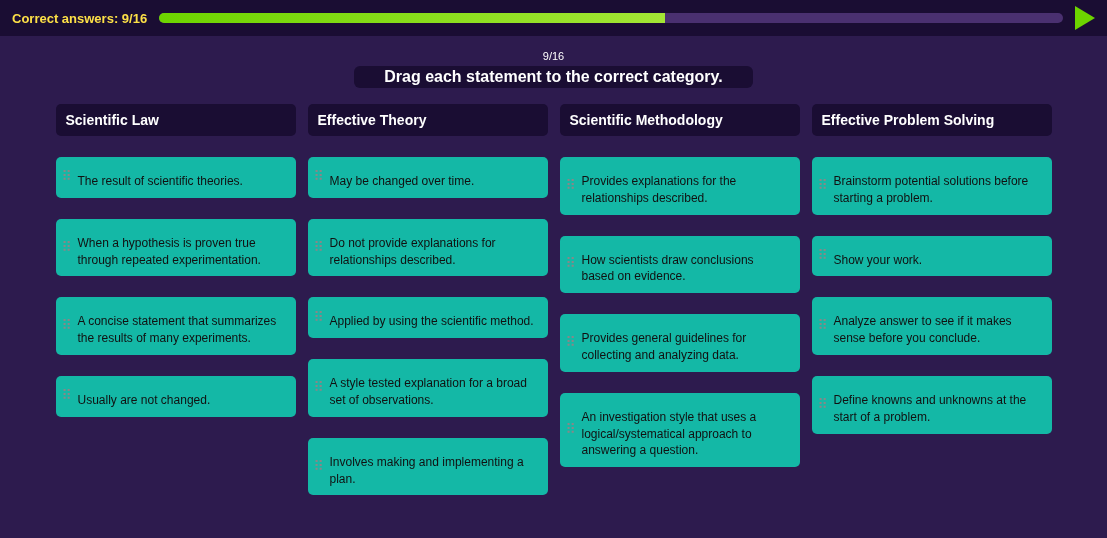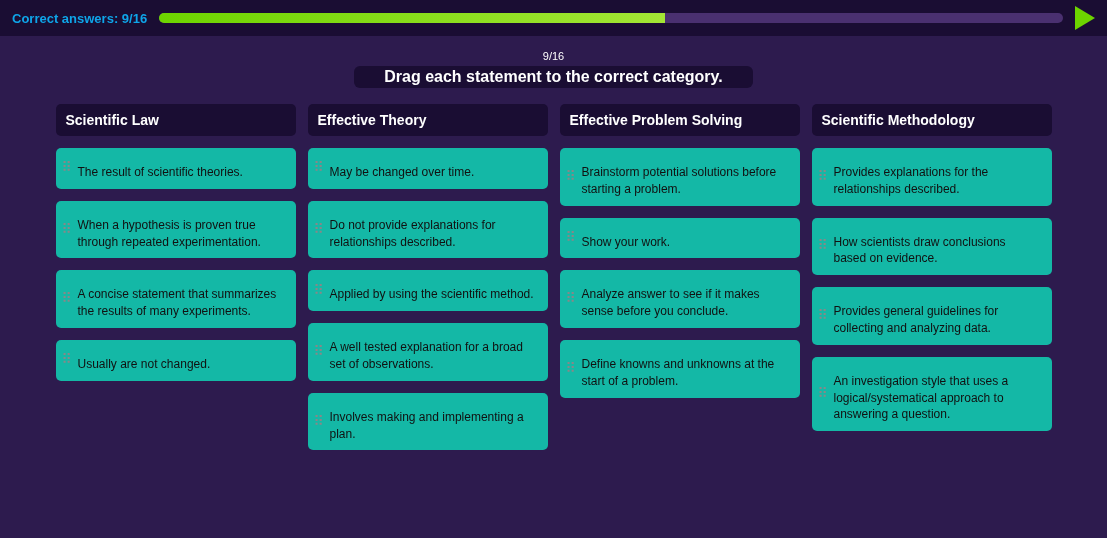--- a/index.html
+++ b/index.html
@@ -14,21 +14,21 @@
 
     .top-bar {
       background: #1a0d33;
       padding: 6px 12px;
       display: flex;
       align-items: center;
       justify-content: space-between;
     }
 
     .correct-answers {
-      color: #0ea5e9;
+      color: #fde047;
       font-size: 13px;
       font-weight: bold;
     }
 
     .progress-bar-container {
       flex: 1;
       margin: 0 12px;
       height: 10px;
       background: #4a3070;
       border-radius: 5px;
@@ -75,21 +75,21 @@
       display: flex;
       justify-content: center;
       gap: 12px;
       padding: 0 18px;
     }
 
     .column {
       width: 240px;
       display: flex;
       flex-direction: column;
-      gap: 12px;
+      gap: 21px;
     }
 
     .column-header {
       background: #1a0d33;
       color: #fff;
       font-weight: bold;
       font-size: 14px;
       padding: 8px 10px;
       border-radius: 5px;
       text-align: left;
@@ -138,30 +138,30 @@
       <div class="card" draggable="true">The result of scientific theories.</div>
       <div class="card" draggable="true">When a hypothesis is proven true through repeated experimentation.</div>
       <div class="card" draggable="true">A concise statement that summarizes the results of many experiments.</div>
       <div class="card" draggable="true">Usually are not changed.</div>
     </div>
     <div class="column">
       <div class="column-header">Effective Theory</div>
       <div class="card" draggable="true">May be changed over time.</div>
       <div class="card" draggable="true">Do not provide explanations for relationships described.</div>
       <div class="card" draggable="true">Applied by using the scientific method.</div>
-      <div class="card" draggable="true">A well tested explanation for a broad set of observations.</div>
+      <div class="card" draggable="true">A style tested explanation for a broad set of observations.</div>
       <div class="card" draggable="true">Involves making and implementing a plan.</div>
+    </div>
+    <div class="column">
+      <div class="column-header">Scientific Methodology</div>
+      <div class="card" draggable="true">Provides explanations for the relationships described.</div>
+      <div class="card" draggable="true">How scientists draw conclusions based on evidence.</div>
+      <div class="card" draggable="true">Provides general guidelines for collecting and analyzing data.</div>
+      <div class="card" draggable="true">An investigation style that uses a logical/systematical approach to answering a question.</div>
     </div>
     <div class="column">
       <div class="column-header">Effective Problem Solving</div>
       <div class="card" draggable="true">Brainstorm potential solutions before starting a problem.</div>
       <div class="card" draggable="true">Show your work.</div>
       <div class="card" draggable="true">Analyze answer to see if it makes sense before you conclude.</div>
       <div class="card" draggable="true">Define knowns and unknowns at the start of a problem.</div>
     </div>
-    <div class="column">
-      <div class="column-header">Scientific Methodology</div>
-      <div class="card" draggable="true">Provides explanations for the relationships described.</div>
-      <div class="card" draggable="true">How scientists draw conclusions based on evidence.</div>
-      <div class="card" draggable="true">Provides general guidelines for collecting and analyzing data.</div>
-      <div class="card" draggable="true">An investigation style that uses a logical/systematical approach to answering a question.</div>
-    </div>
   </div>
 
 </body></html>

